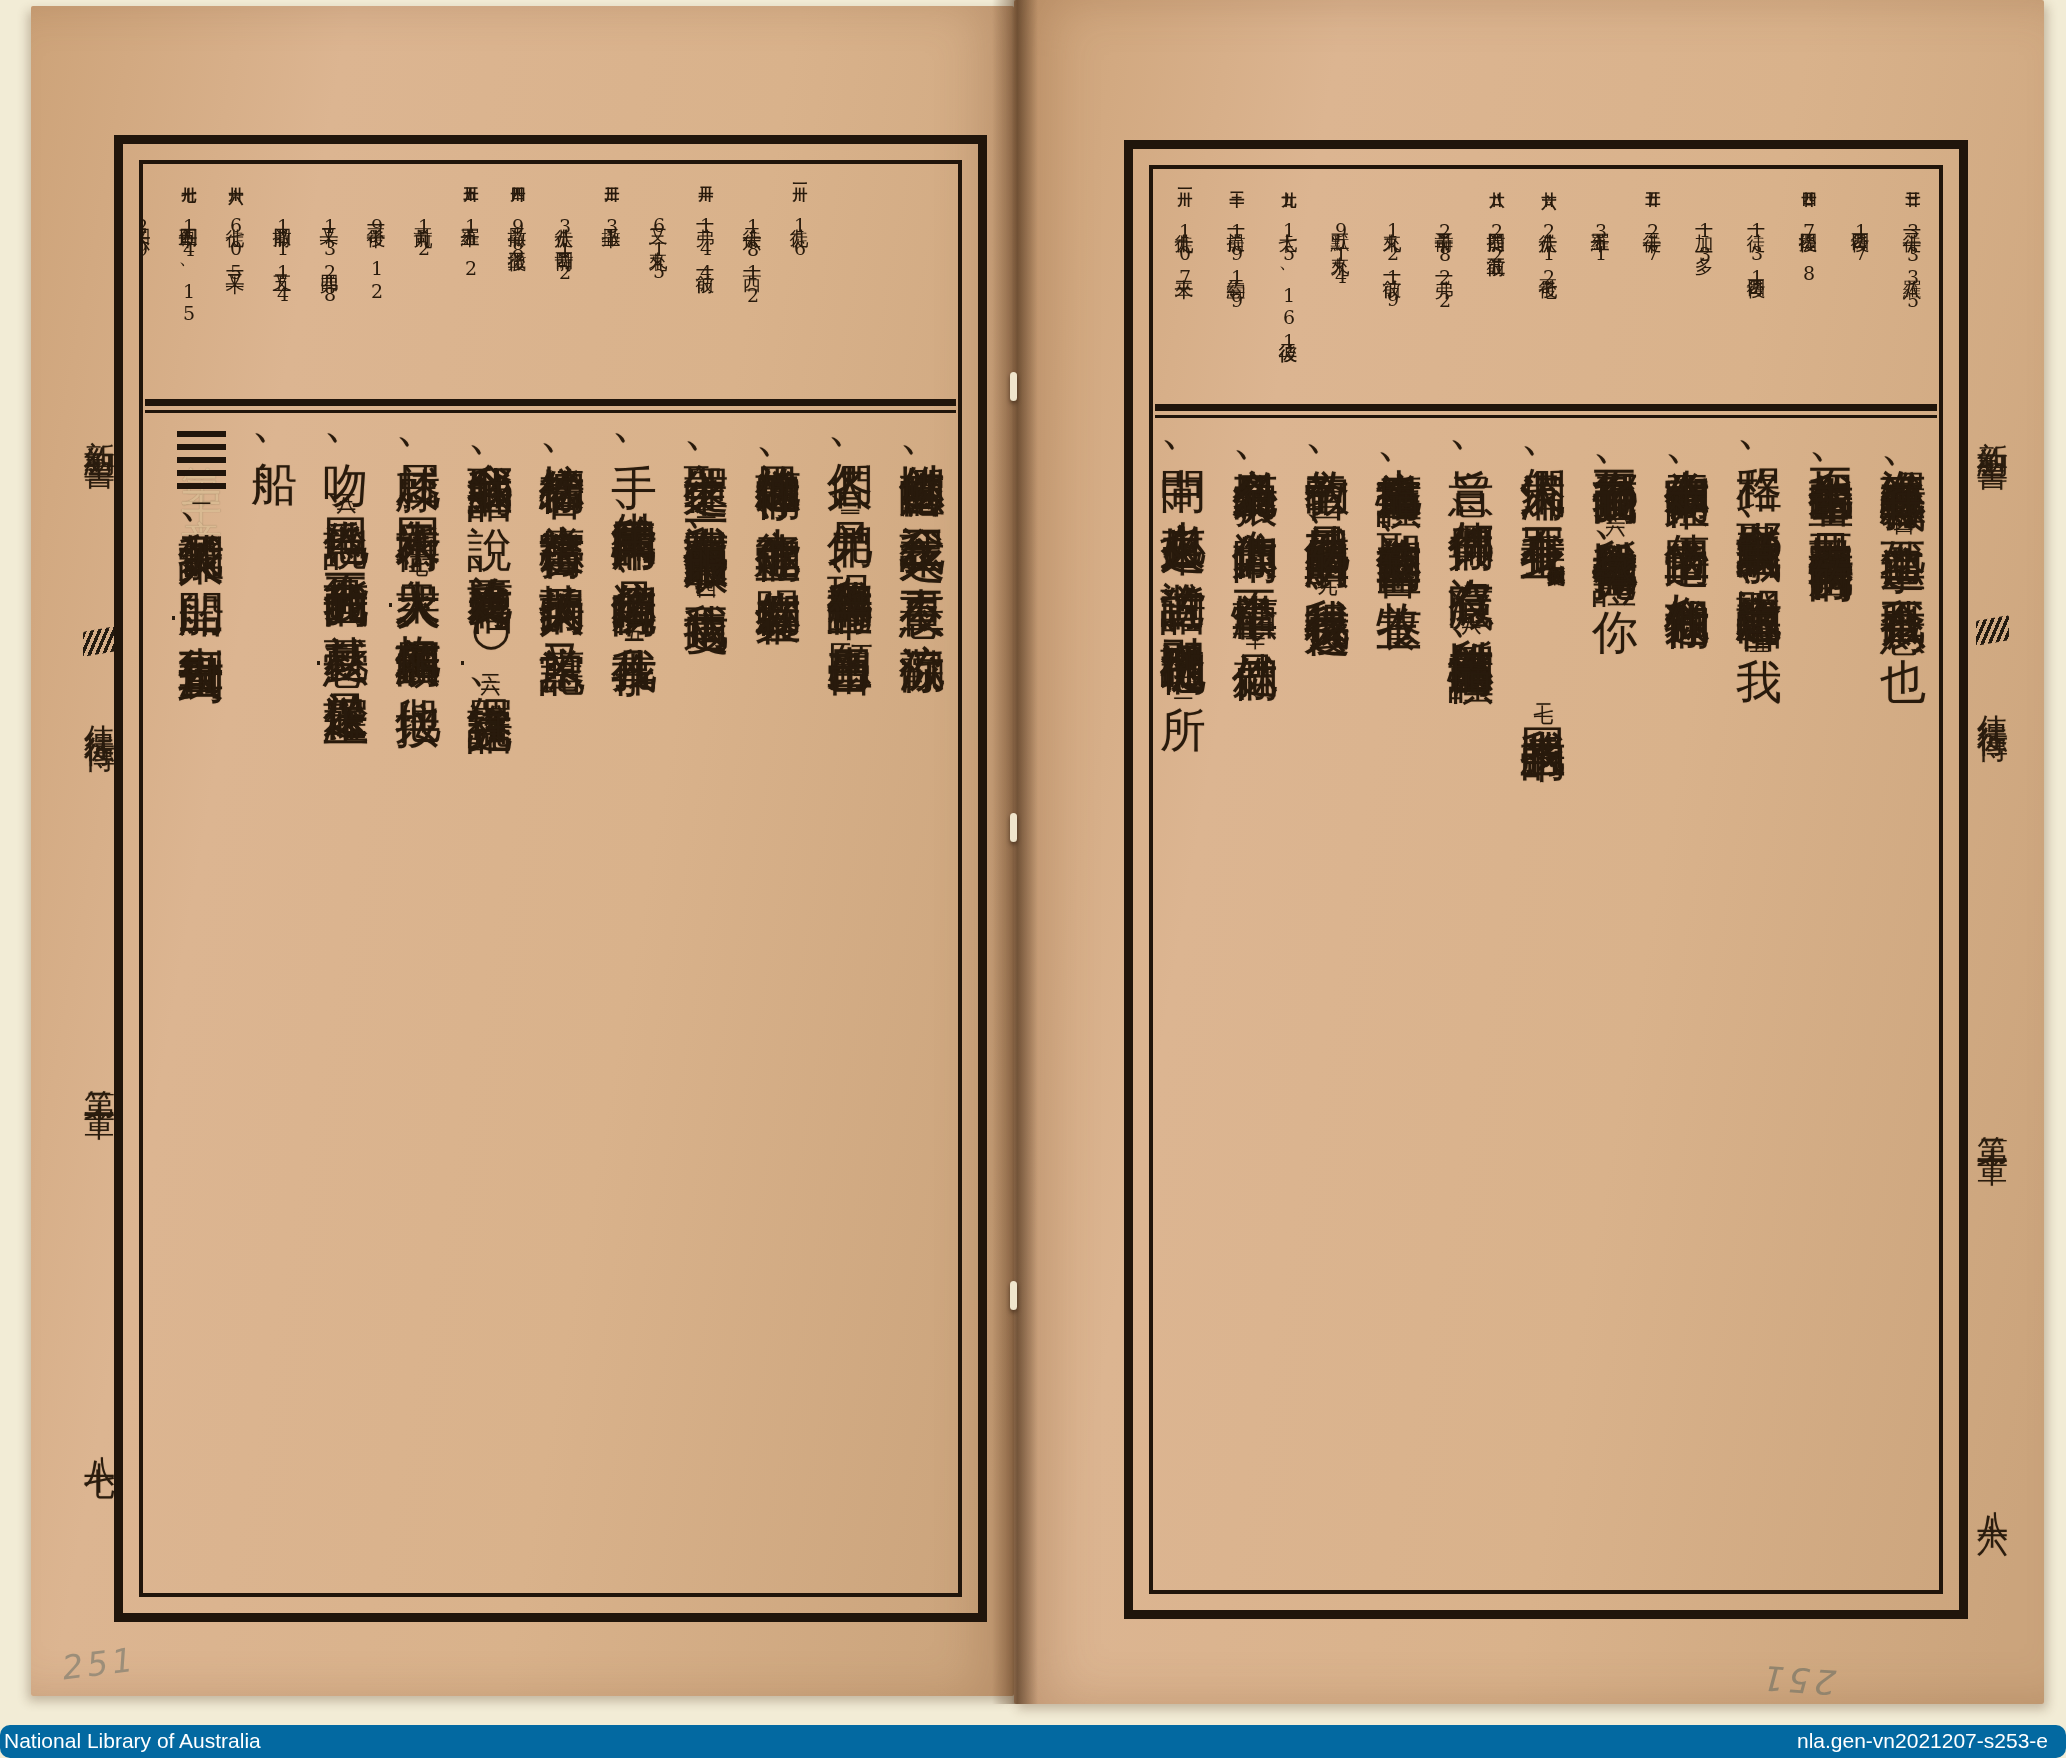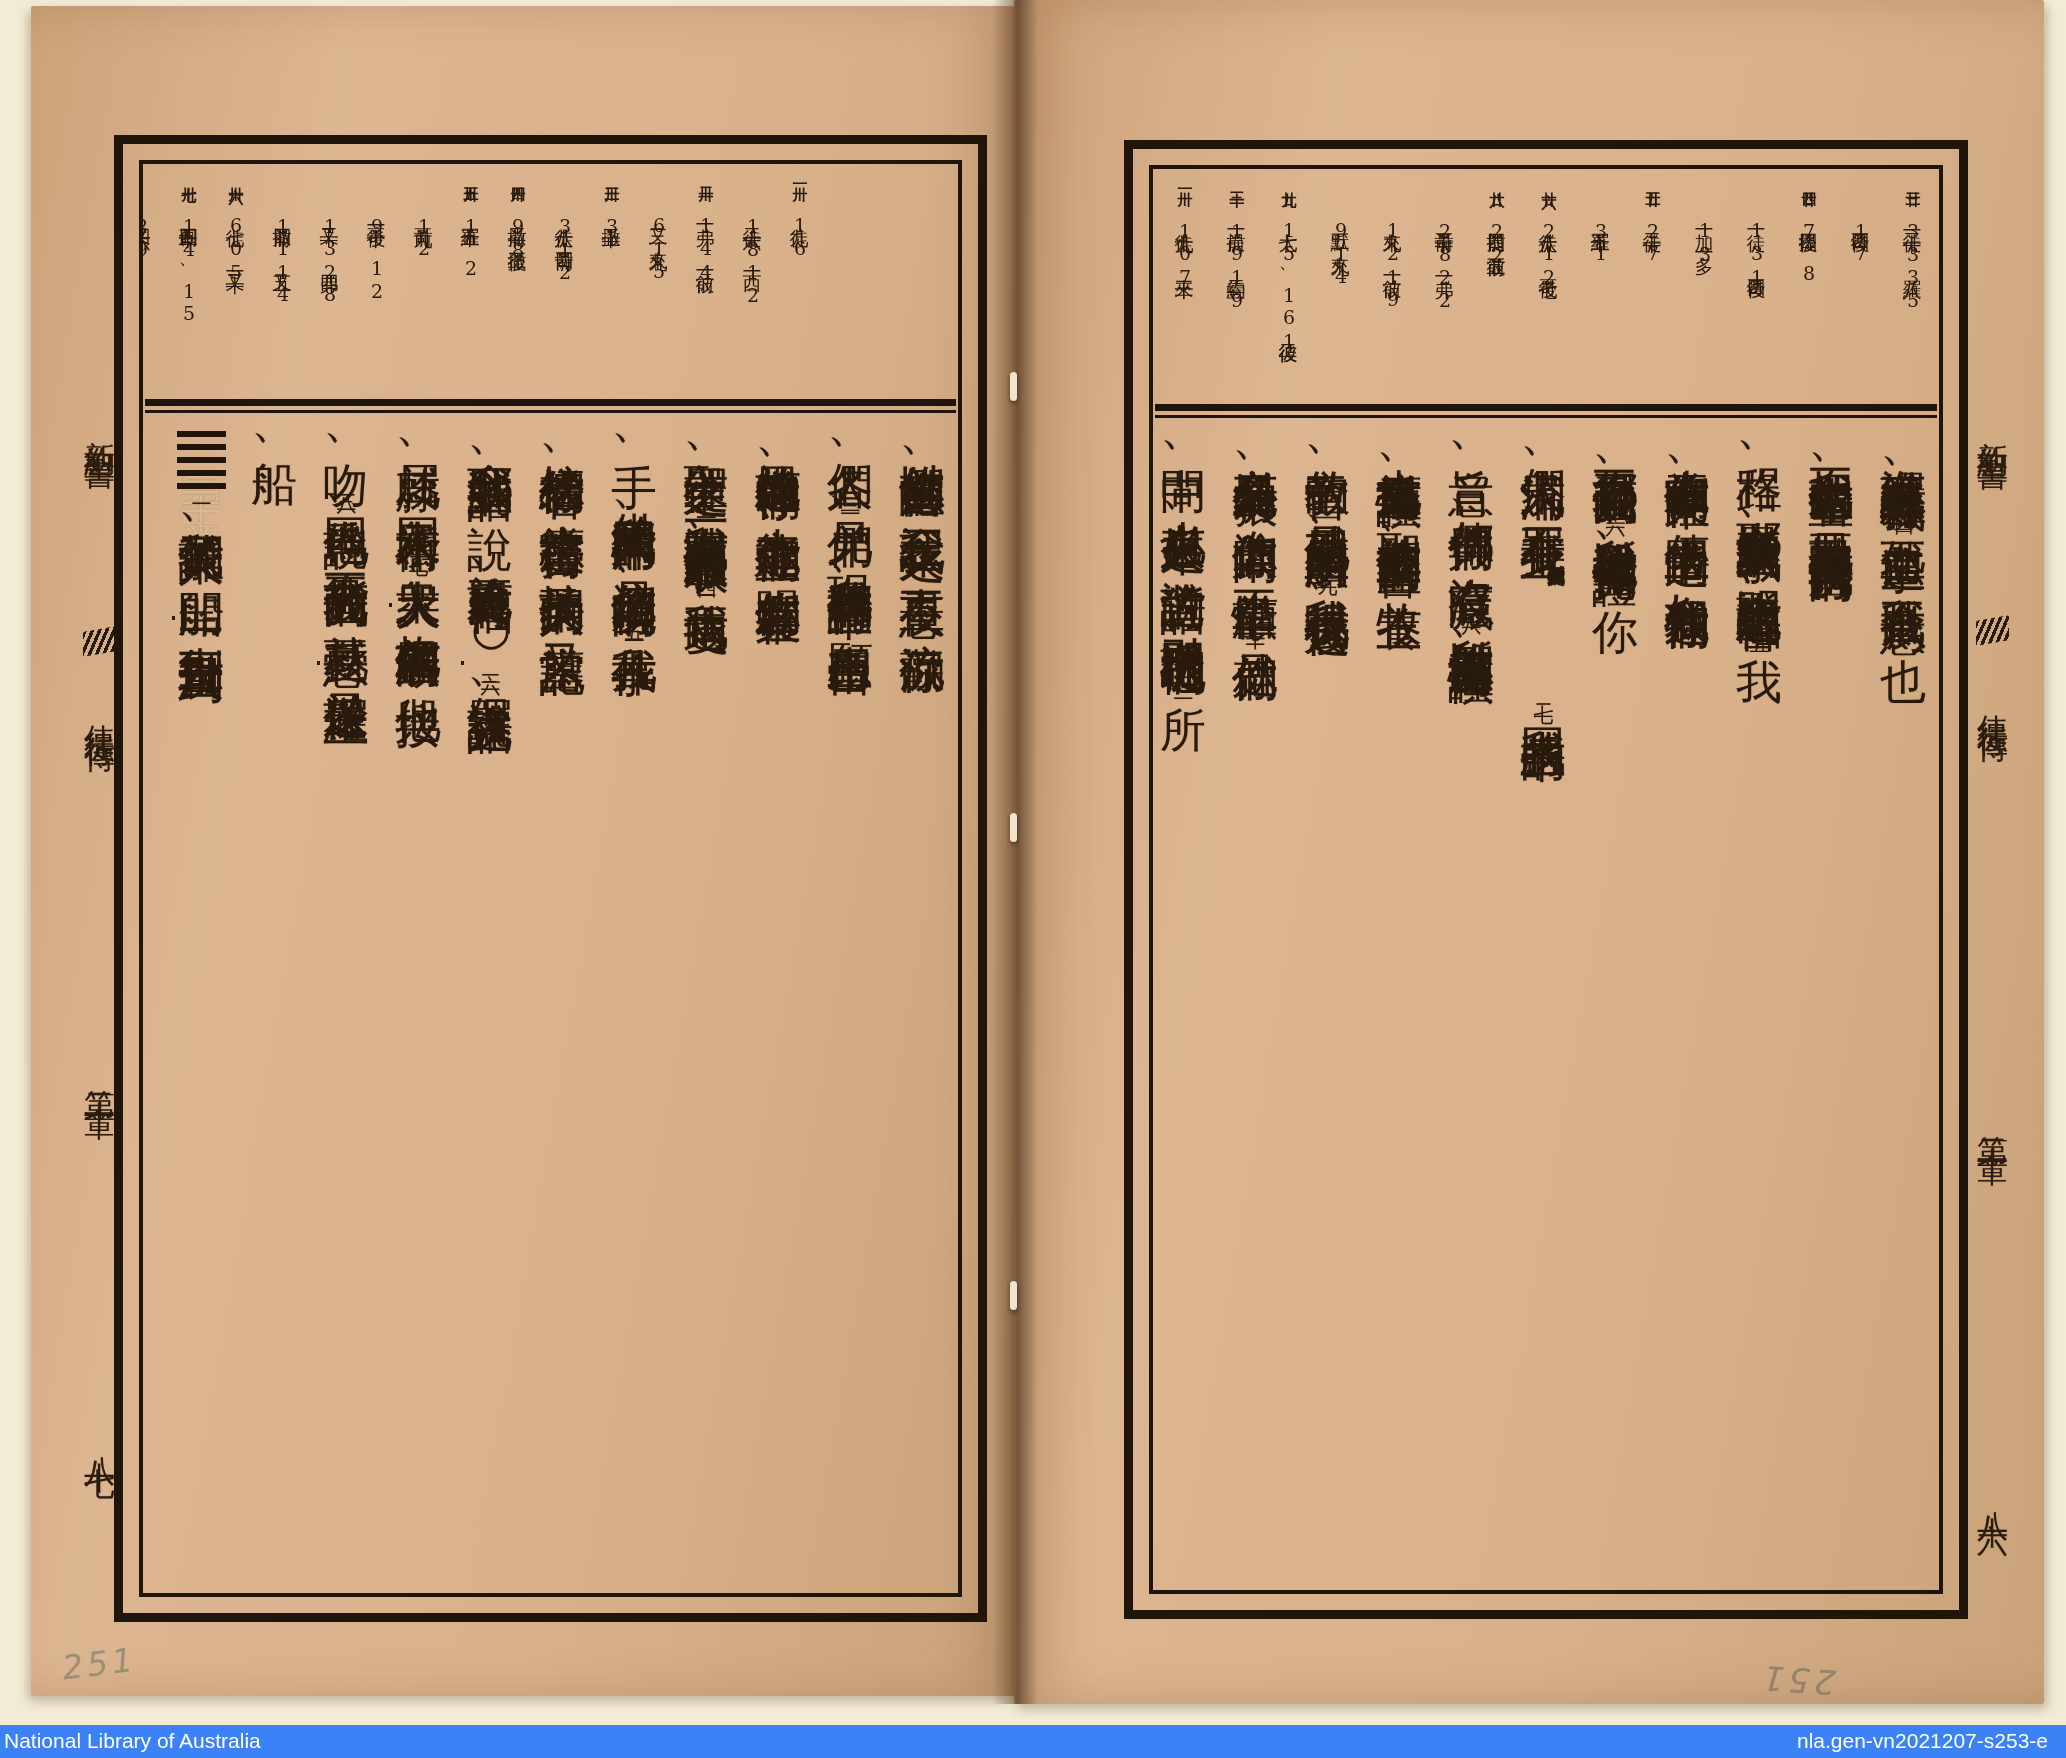--- a/index.html
+++ b/index.html
@@ -94,24 +94,25 @@
   
   .pencil {
     position: absolute; font-family: "DejaVu Sans", sans-serif; font-style: italic;
     color: #9c8e79; letter-spacing: 4px;
   }
   .pencil-left  { left: 62px;  top: 1644px; font-size: 33px; transform: rotate(-7deg); }
   .pencil-right { left: 1759px; top: 1660px; font-size: 34px; transform: rotate(184deg); color: #92846d; }
   
   .footer-bar {
     position: absolute; left: 0; bottom: 0; width: 100%; height: 33px;
-    background: #3b82f6; color: #ffffff;
+    background: #0369a1; color: #ffffff;
     font-family: "Liberation Sans", sans-serif; font-size: 21px; line-height: 32px;
     display: flex; justify-content: space-between;
     padding: 0 18px 0 4px;
+    border-radius: 10px;
   }
 </style>
 </head>
 <body>
 
 <div class="page page-left">
   <div class="m-item" style="left:48px; top:410px;">新約聖書</div>
   <div class="section-mark" style="left:52px; top:623px;"></div>
   <div class="m-item" style="left:48px; top:694px;">使徒行傳</div>
   <div class="m-item" style="left:48px; top:1059px;">第二十章</div>

